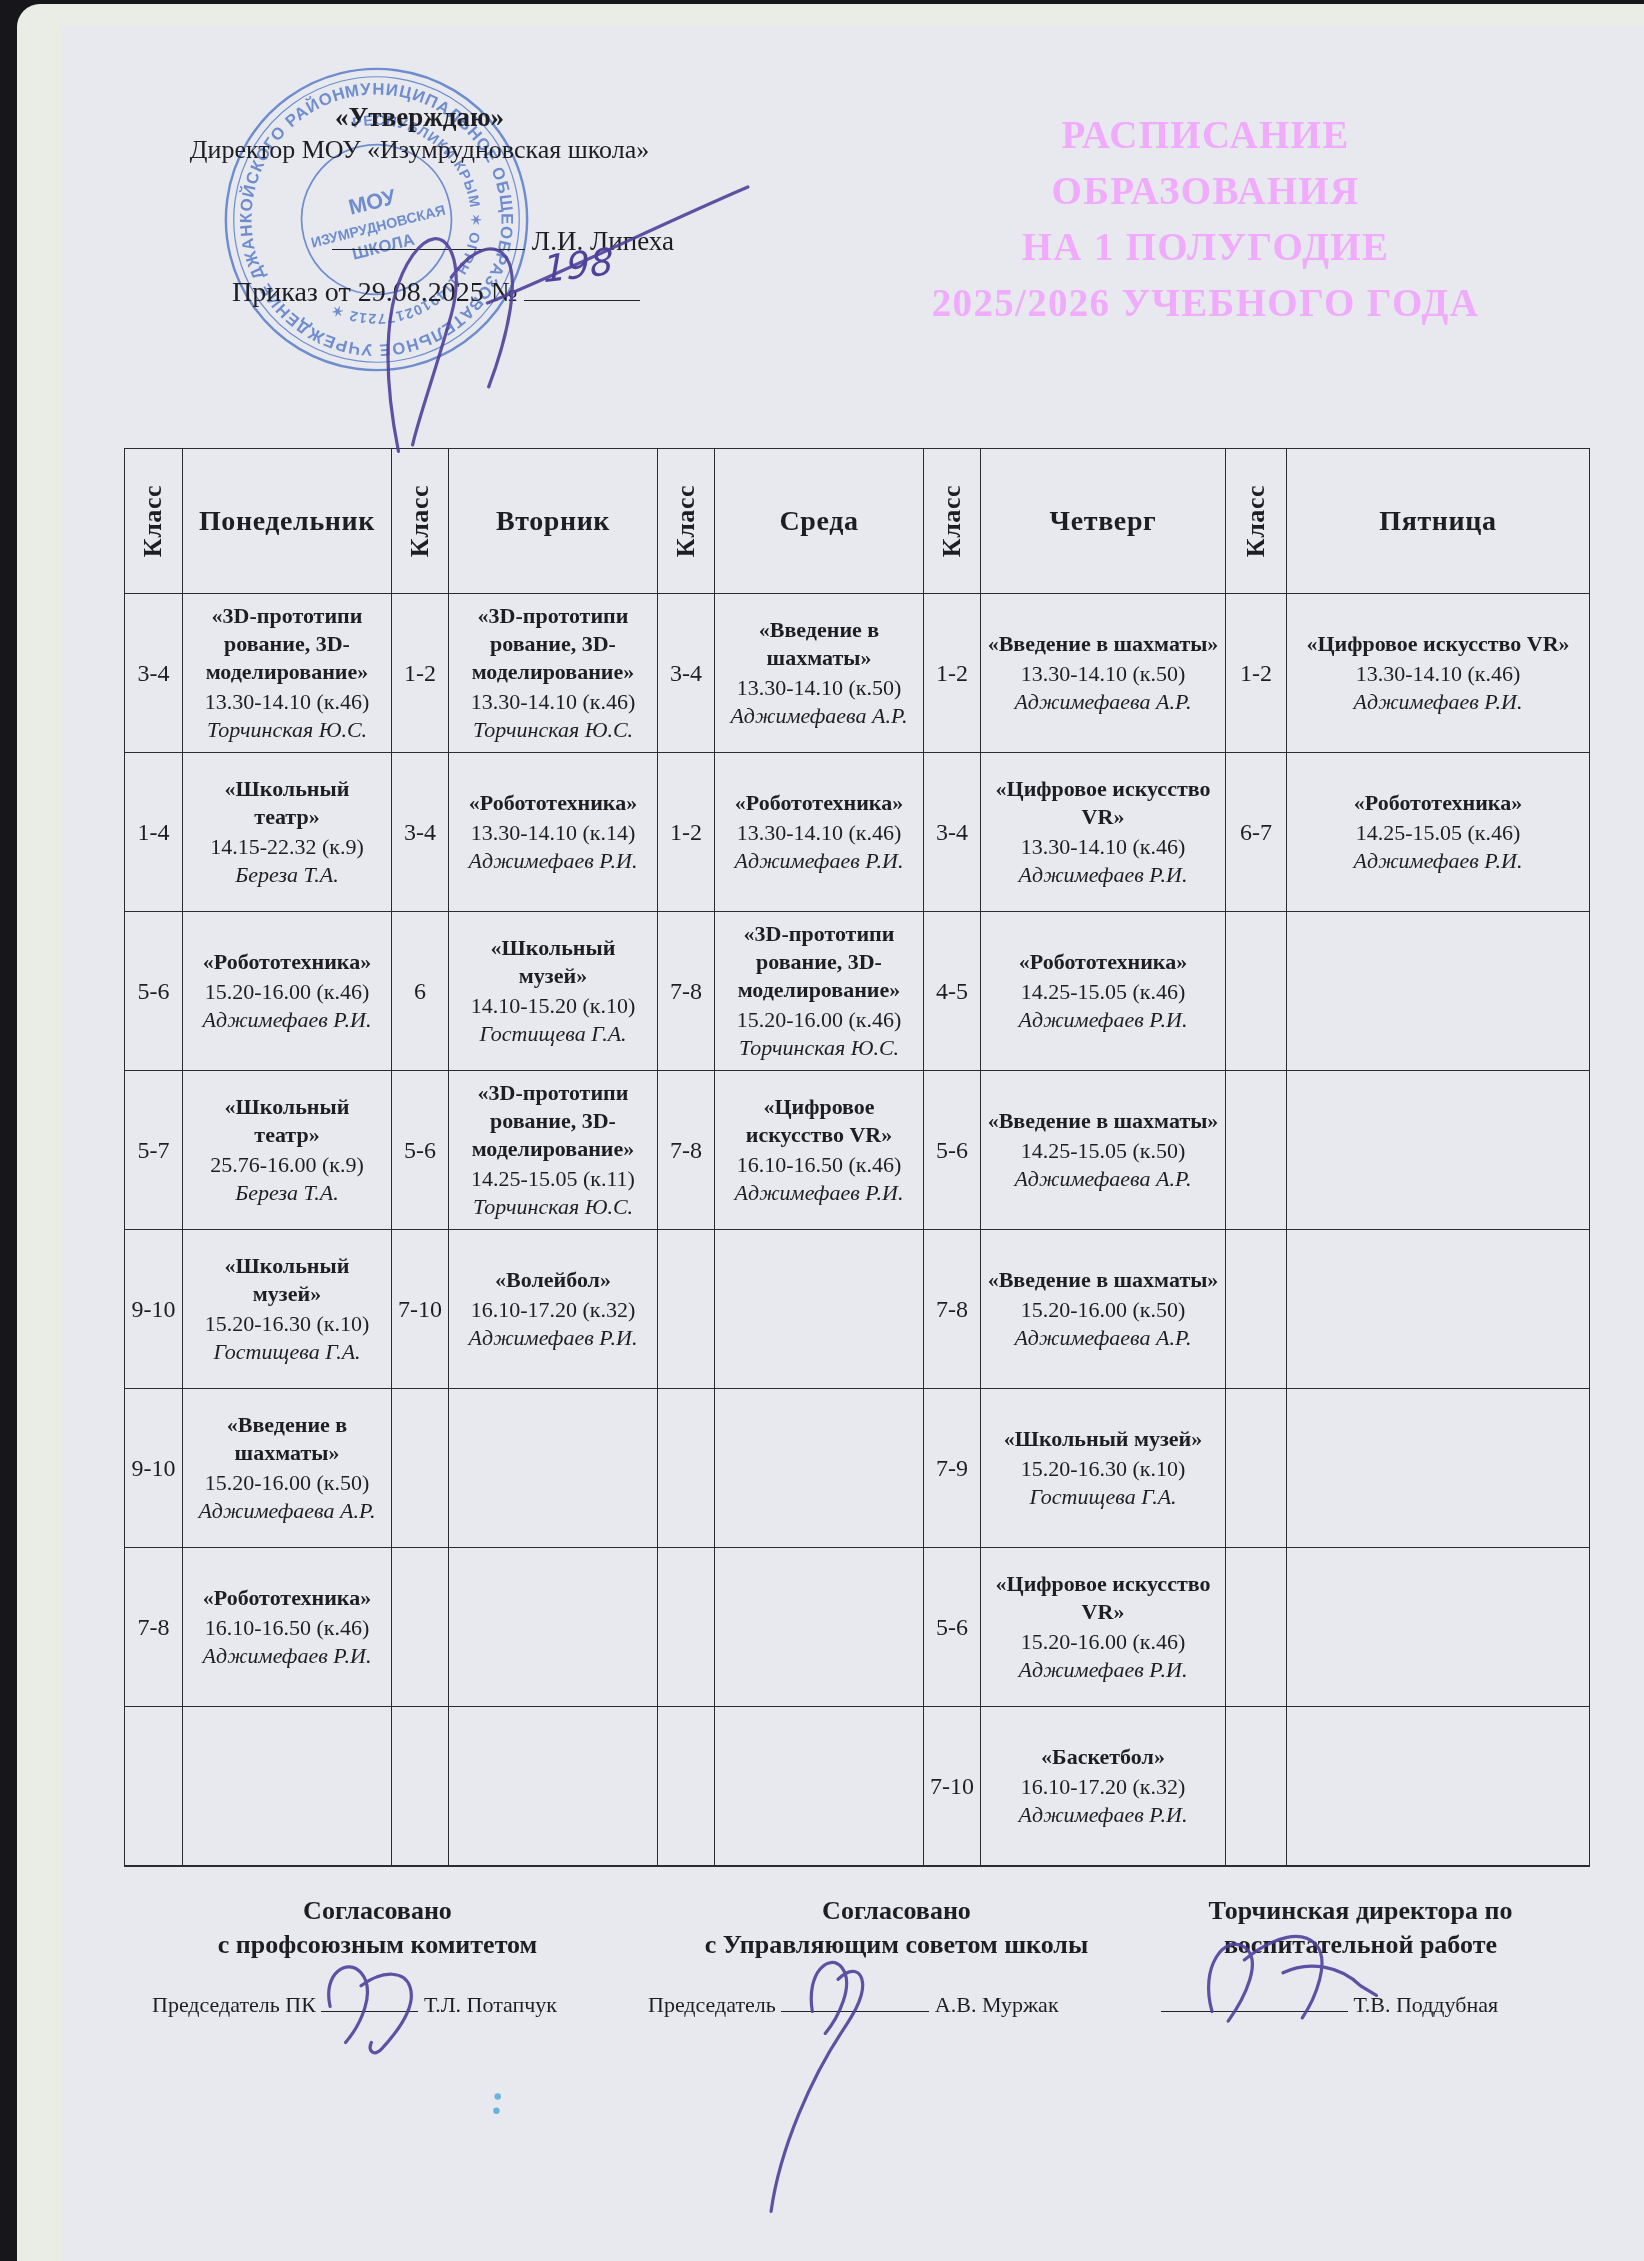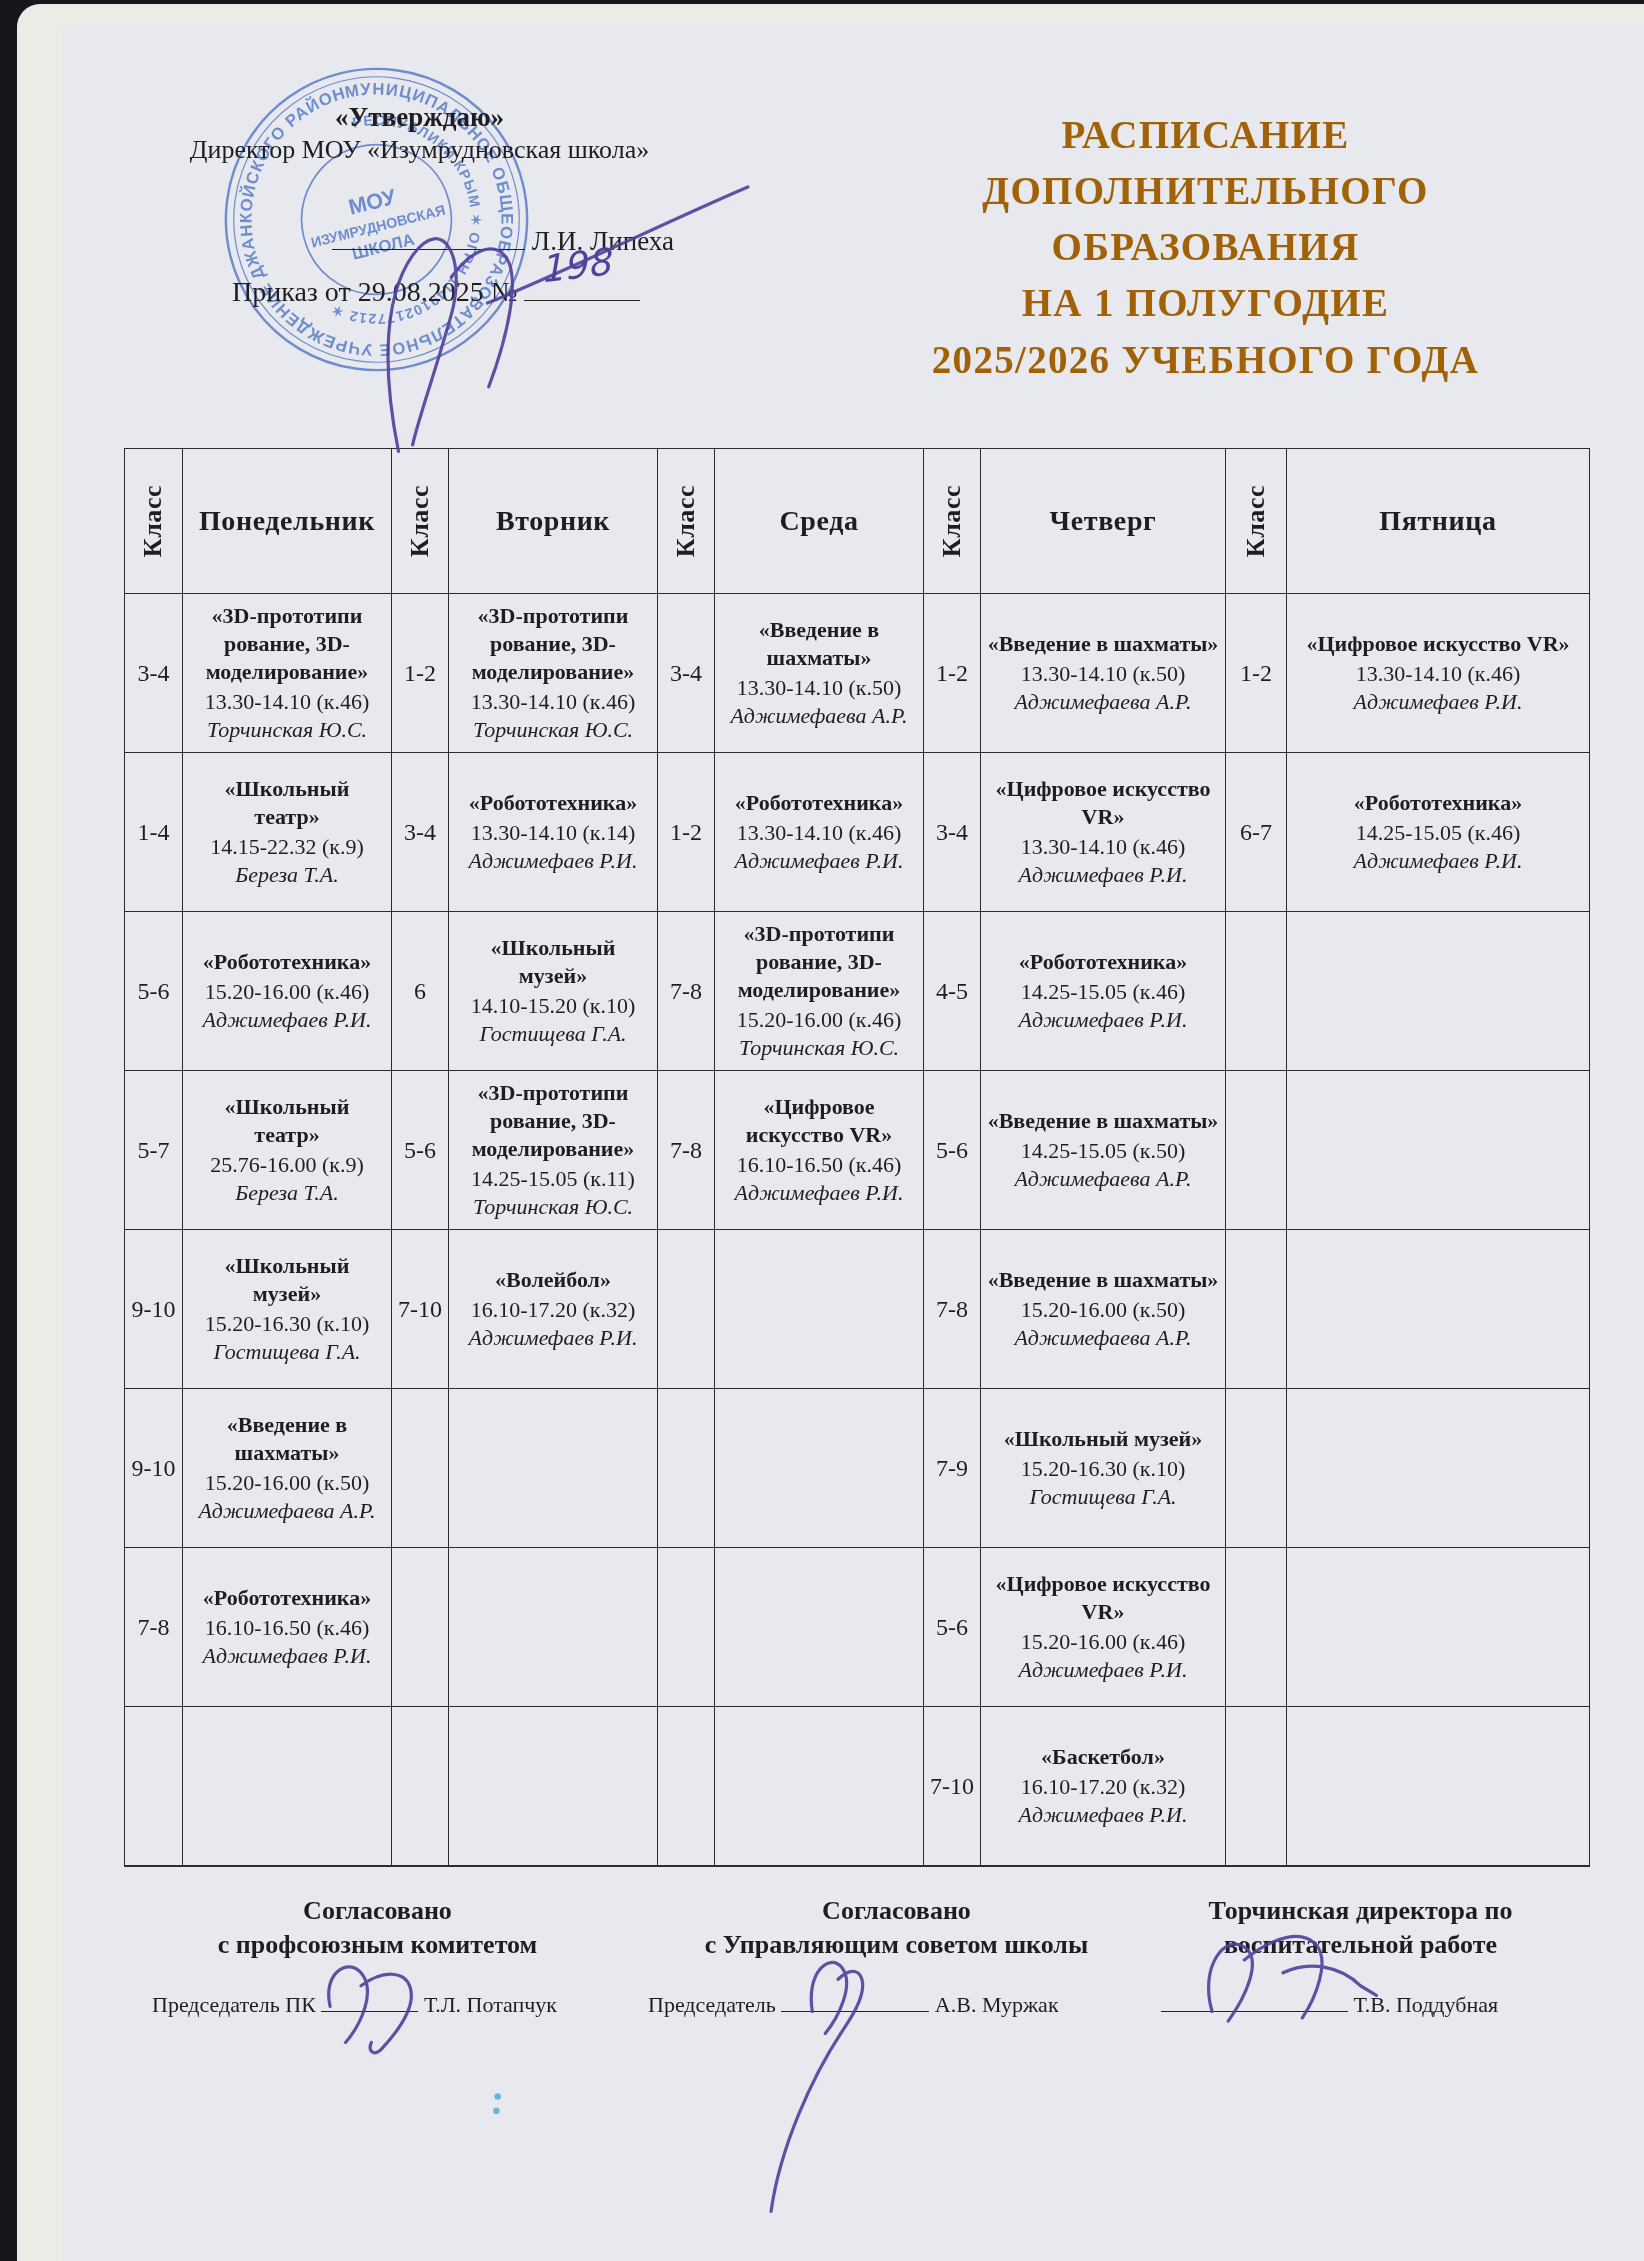--- a/index.html
+++ b/index.html
@@ -11,21 +11,21 @@
   .approval{position:absolute;left:97px;top:102px;width:645px;text-align:center}
   .ap1{font-weight:bold;font-size:27px}
   .ap2{font-size:26px;margin-top:2px}
   .lipeha{position:absolute;left:213px;top:226px;width:580px;text-align:center;font-size:27px}
   .prikaz{position:absolute;left:232px;top:276px;font-size:28px}
   .order-num{position:absolute;left:543px;top:244px;font-family:"DejaVu Sans",sans-serif;font-style:italic;
              font-size:37px;color:var(--ink);transform:rotate(-7deg) skewX(-6deg)}
   .uline{display:inline-block;border-bottom:1.9px solid #222;height:23px;vertical-align:baseline}
   .w300{width:193px}.w180{width:116px}.w150{width:97px}.w230{width:148px}.w290{width:187px}
   .main-title{position:absolute;left:825px;top:107px;width:761px;text-align:center;font-weight:bold;
-              font-size:39px;line-height:1.44;letter-spacing:1.3px;color:#a16207}
+              font-size:39px;line-height:1.44;letter-spacing:1.3px;color:#f0abfc}
   
   .schedule{position:absolute;left:124px;top:448px;display:grid;background:transparent;
             grid-template-columns:58px 209px 57px 209px 57px 209px 57px 245px 61px 302px;
             grid-template-rows:145px repeat(8,159px);border:1.9px solid #2b2b31}
   .schedule>div{border-right:1.3px solid #2b2b31;border-bottom:1.3px solid #2b2b31;
                 display:flex;align-items:center;justify-content:center;flex-direction:column;
                 overflow:hidden;text-align:center}
   .schedule>div:nth-child(10n){border-right:none}
   .schedule>.th{border-bottom:1.9px solid #2b2b31;font-weight:bold}
   .day{font-size:28px;letter-spacing:0.6px}
@@ -80,21 +80,20 @@
   <span>Л.И. Липеха</span>
 </div>
 <div class="prikaz">
   <span>Приказ от 29.08.2025 №</span>
   <span class="uline w180"></span>
 </div>
 <div class="order-num">198</div>
 
 <div class="main-title">
     <div>РАСПИСАНИЕ</div>
-    <div>ДОПОЛНИТЕЛЬНОГО</div>
     <div>ОБРАЗОВАНИЯ</div>
     <div>НА 1 ПОЛУГОДИЕ</div>
     <div>2025/2026 УЧЕБНОГО ГОДА</div>
   </div>
 
 <div class="schedule">
     <div class="th klass">
       <span class="rot">Класс</span>
     </div>
     <div class="th day">Понедельник</div>

